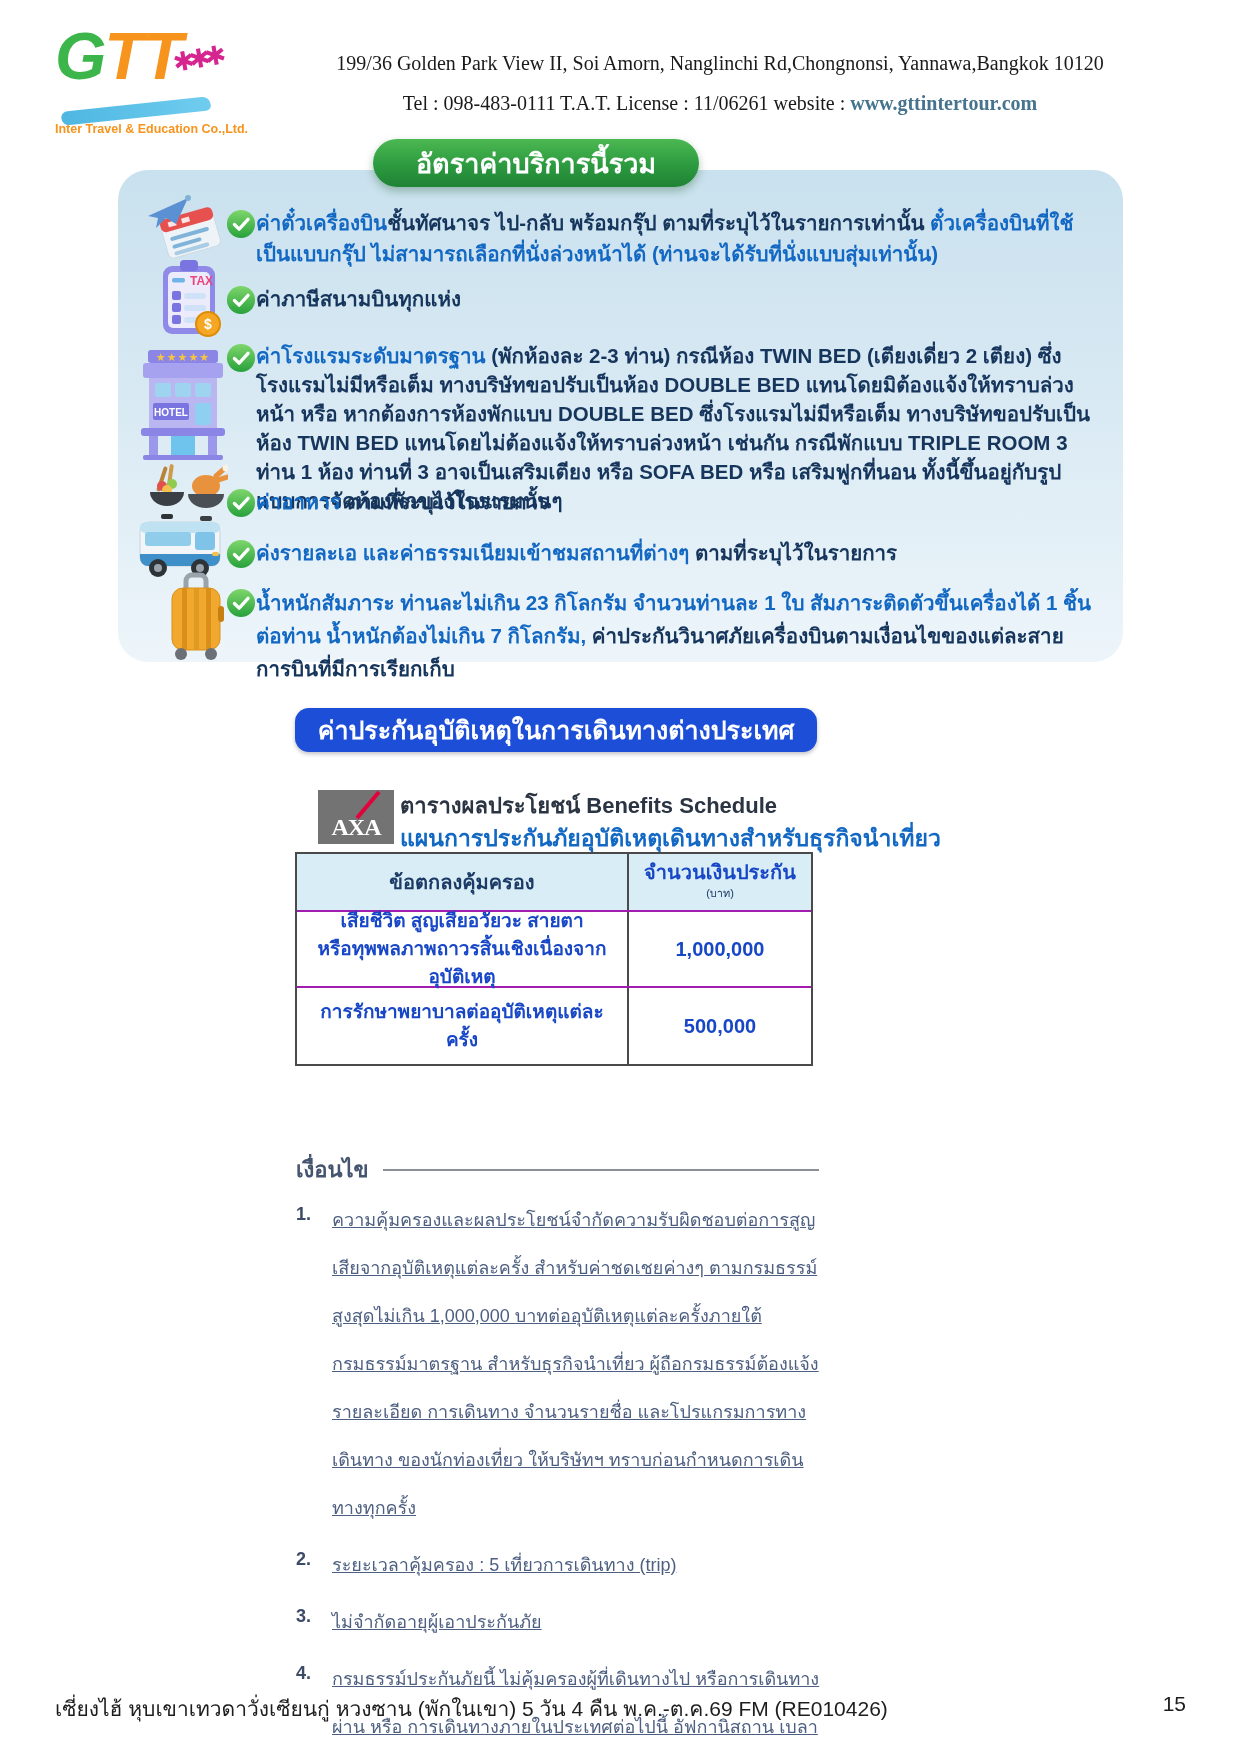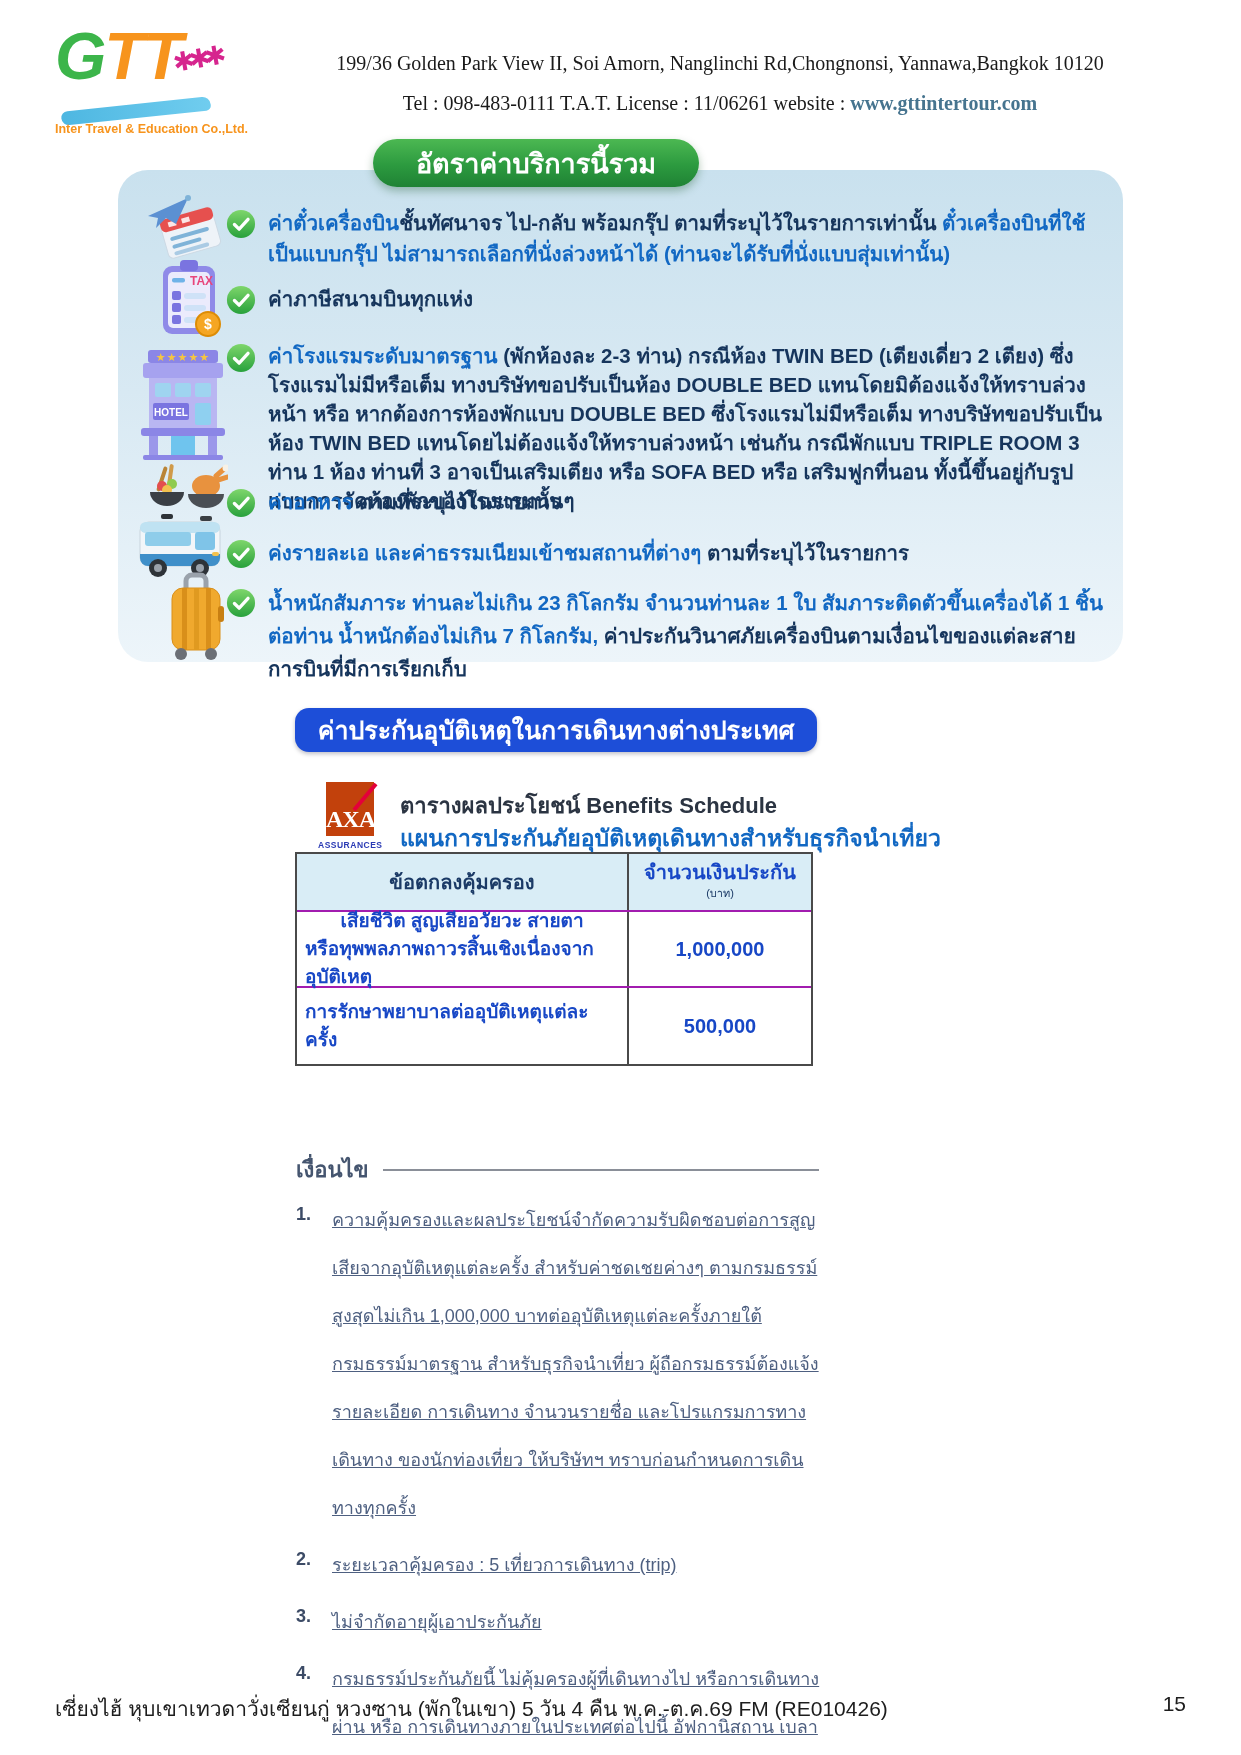--- a/index.html
+++ b/index.html
@@ -23,45 +23,45 @@
   
   .inc-panel { position:absolute; left:118px; top:170px; width:1005px; height:492px; border-radius:30px;
     background:linear-gradient(180deg,#c9e1ee 0%,#d8e9f3 45%,#edf5fa 100%); }
   .inc-title { position:absolute; left:373px; top:139px; width:326px; height:48px; border-radius:26px;
     background:linear-gradient(180deg,#4cb852 0%,#2c9a3f 55%,#1f8234 100%);
     box-shadow:0 4px 8px rgba(30,90,40,.35);
     display:flex; align-items:center; justify-content:center;
     color:#fff; font-weight:bold; font-size:27px; }
 
   .inc-icon { position:absolute; }
-  .inc-row { position:absolute; left:226px; display:flex; align-items:flex-start; gap:12px; width:886px; }
+  .inc-row { position:absolute; left:226px; display:flex; align-items:flex-start; width:886px; }
   .chk { flex:0 0 30px; height:30px; margin-top:2px; }
   .inc-text { font-size:20.5px; line-height:31px; width:842px; }
   .seg-blue { color:#1268c3; font-weight:bold; }
   .seg-dark { color:#16355c; font-weight:bold; }
 
   
   .ins-bar { position:absolute; left:295px; top:708px; width:522px; height:44px; border-radius:14px;
     background:#1d4ed8; display:flex; align-items:center; justify-content:center;
     color:#fff; font-weight:bold; font-size:25px; box-shadow:0 2px 4px rgba(0,0,30,.25); }
 
   .axa { position:absolute; left:318px; top:782px; width:64px; text-align:center; }
-  .axa-box { width:48px; height:54px; margin:0 auto; background:#c2410c; position:relative; }
+  .axa-box { width:76px; height:54px; margin:8px auto; background:#737373; position:relative; }
   .axa-txt { position:absolute; left:0; bottom:3px; width:100%; text-align:center; color:#fff;
     font-family:"Liberation Serif","DejaVu Serif",serif; font-weight:bold; font-size:24px; letter-spacing:-1px; }
   .axa-sub { margin-top:4px; font-size:8.5px; font-weight:bold; color:#2a3ab4; letter-spacing:.5px; }
 
   .ben-title1 { position:absolute; left:400px; top:788px; font-size:22px; font-weight:bold; color:#2b3442; }
   .ben-title2 { position:absolute; left:400px; top:820px; font-size:23px; font-weight:bold; color:#1268c3; }
 
   .btable { position:absolute; left:295px; top:852px; width:518px; border:2px solid #4a4a4a; background:#fff; }
   .brow { display:flex; }
   .brow + .brow { border-top:2px solid #a21caf; }
   .bcell-l { width:332px; border-right:2px solid #4a4a4a; display:flex; flex-direction:column;
-    justify-content:center; align-items:center; padding:20px 8px; }
+    justify-content:center; align-items:center; text-align:center; padding:20px 8px; }
   .bcell-r { flex:1; display:flex; flex-direction:column; justify-content:center; align-items:center; text-align:center; }
   .bhead { background:#d9edf6; height:56px; }
   .bhead .bcell-l { font-size:20px; font-weight:bold; color:#1b3a66; }
   .bh2 { font-size:20px; font-weight:bold; color:#1747c6; line-height:20px; }
   .bh2-sub { font-size:11px; color:#1b3a66; margin-top:2px; }
   .bdata1 { height:76px; }
   .bdata2 { height:78px; }
   .bcov { font-size:19px; font-weight:bold; color:#1747c6; line-height:28px; }
   .bamt { font-size:20px; font-weight:bold; color:#1747c6; }
 

